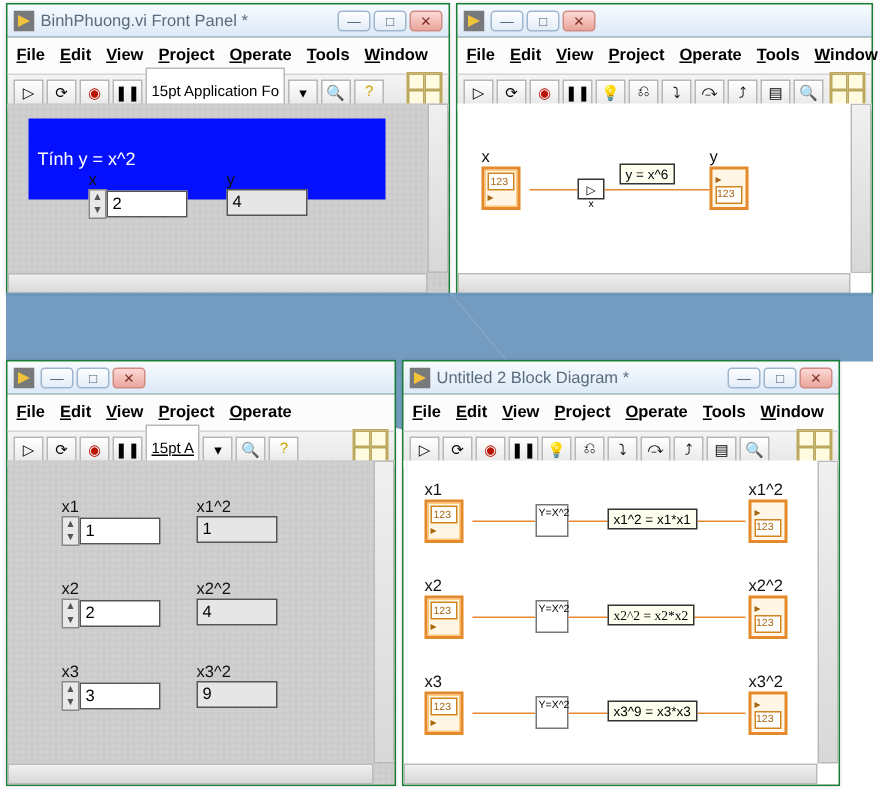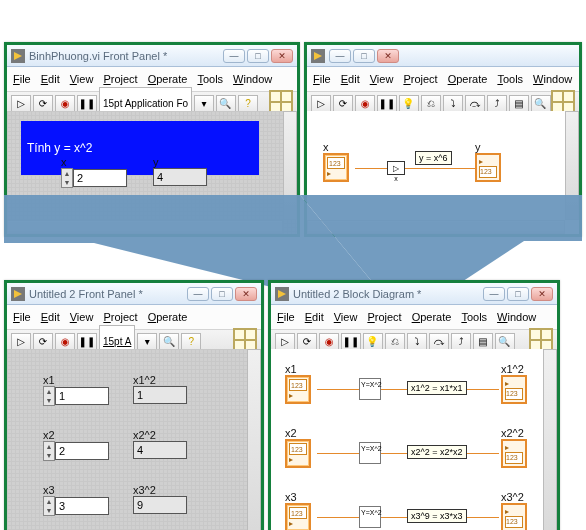--- a/index.html
+++ b/index.html
@@ -6,24 +6,23 @@
   body {
     font-family: "Segoe UI", Tahoma, sans-serif;
     font-size: 11px;
     background: #fff;
     width: 586px;
     height: 530px;
     position: relative;
   }
   .window {
     position: absolute;
-    border: 3px solid #15803d;
+    border: 1px solid #15803d;
     background: #4d7c0f;
     box-shadow: 0 0 2px rgba(0,0,0,.2);
-    margin-top: 40px;
   }
   .titlebar {
     height: 22px;
     background: linear-gradient(#f7fbff,#dce9f7);
     border-bottom: 1px solid #a9bfd8;
     display: flex;
     align-items: center;
     padding: 0 4px;
     gap: 4px;
     color: #5a6b7d;
@@ -42,20 +41,21 @@
   .close { background: linear-gradient(#fcd9d6,#e9a59c); color: #7a2b22; border-color:#d08b83;}
   .menubar {
     height: 20px;
     display: flex;
     align-items: center;
     padding: 12px 6px;
     gap: 10px;
     border-bottom: 1px solid #d4d4d4;
     background: #fcfcfc;
     font-size: 11px;
+    font-weight: bold;
   }
   .menubar span { text-decoration: underline; text-decoration-color: transparent; }
   .menubar span::first-letter { text-decoration: underline; }
   .menuitem { cursor: default; }
   .toolbar {
     height: 24px;
     border-bottom: 1px solid #c8c8c8;
     background: linear-gradient(#f4f4f4,#e6e6e6);
     display: flex; align-items: center;
     padding: 0 4px; gap: 2px;
@@ -276,21 +276,20 @@
   <polygon points="0,0 296,0 400,125 520,46 578,46 578,0 300,0 296,0" fill="#6b97bd" opacity="0.95"></polygon>
   <polygon points="0,0 296,0 400,125 90,48 0,48" fill="#6b97bd" opacity="0.95"></polygon>
 </svg>
 
 <div class="window" style="left:4px; top:240px; width:260px; height:284px;">
   <div class="titlebar">
     <svg class="appicon" width="14" height="14">
         <rect width="14" height="14" fill="#77797a"></rect>
         <polygon points="3,3 11,7 3,11" fill="#f3c23b"></polygon>
       </svg>
-    <span class="title">Untitled 2 Front Panel *</span>
     <div class="winbtns">
       <div class="winbtn">—</div>
       <div class="winbtn">□</div>
       <div class="winbtn close">✕</div>
     </div>
   </div>
   <div class="menubar">
     <span class="menuitem">File</span>
     <span class="menuitem">Edit</span>
     <span class="menuitem">View</span>
@@ -422,21 +421,21 @@
       <div class="bd-ind"><span>▸</span><div class="inner">123</div></div>
     </div>
 
     <div style="position:absolute; left:14px; top:78px;">
       <div class="label">x2</div>
       <div class="bd-ctrl"><div class="inner">123</div><span>▸</span></div>
     </div>
     <div class="wire" style="left:46px; top:104px; width:42px;"></div>
     <div class="subvi" style="position:absolute; left:88px; top:93px;">Y=X^2</div>
     <div class="wire" style="left:110px; top:104px; width:118px;"></div>
-    <div class="formula" style="position:absolute; left:136px; top:96px;">x2^2 = x2*x2</div>
+    <div class="formula" style="position:absolute; left:136px; top:96px;font-family:Liberation Serif, serif;">x2^2 = x2*x2</div>
     <div style="position:absolute; left:230px; top:78px;">
       <div class="label">x2^2</div>
       <div class="bd-ind"><span>▸</span><div class="inner">123</div></div>
     </div>
 
     <div style="position:absolute; left:14px; top:142px;">
       <div class="label">x3</div>
       <div class="bd-ctrl"><div class="inner">123</div><span>▸</span></div>
     </div>
     <div class="wire" style="left:46px; top:168px; width:42px;"></div>

